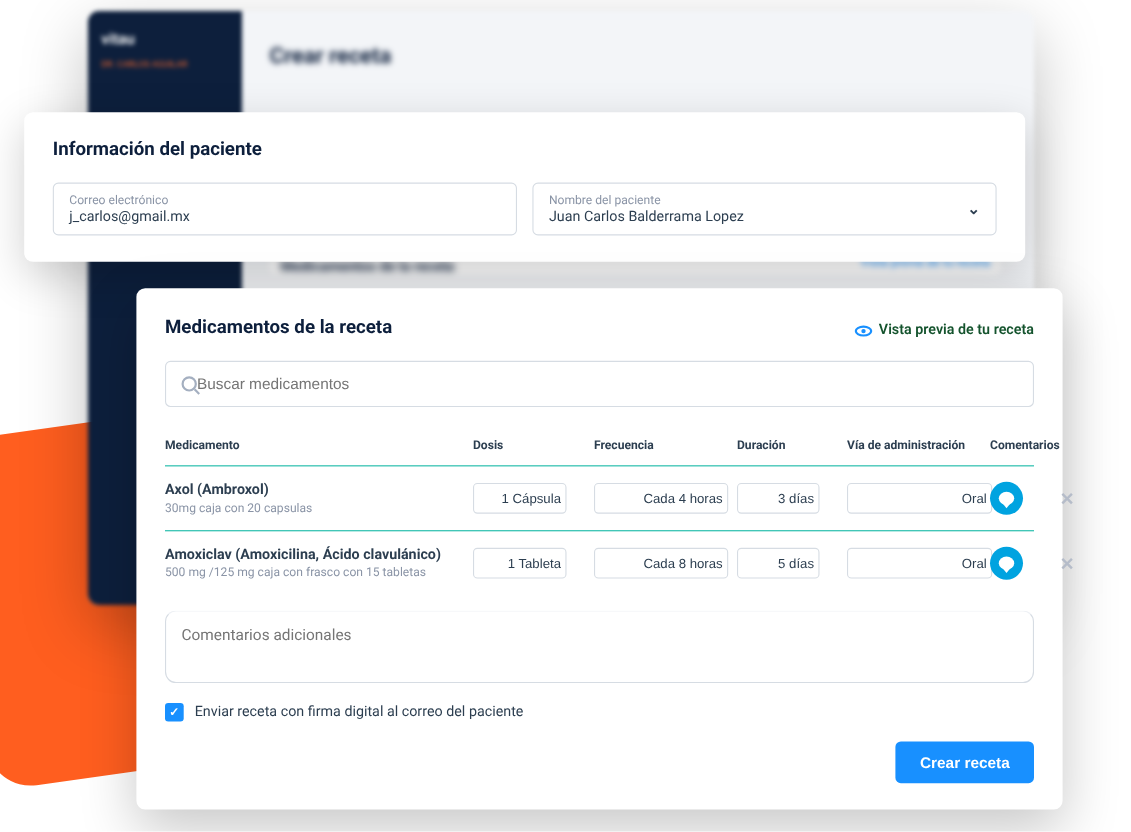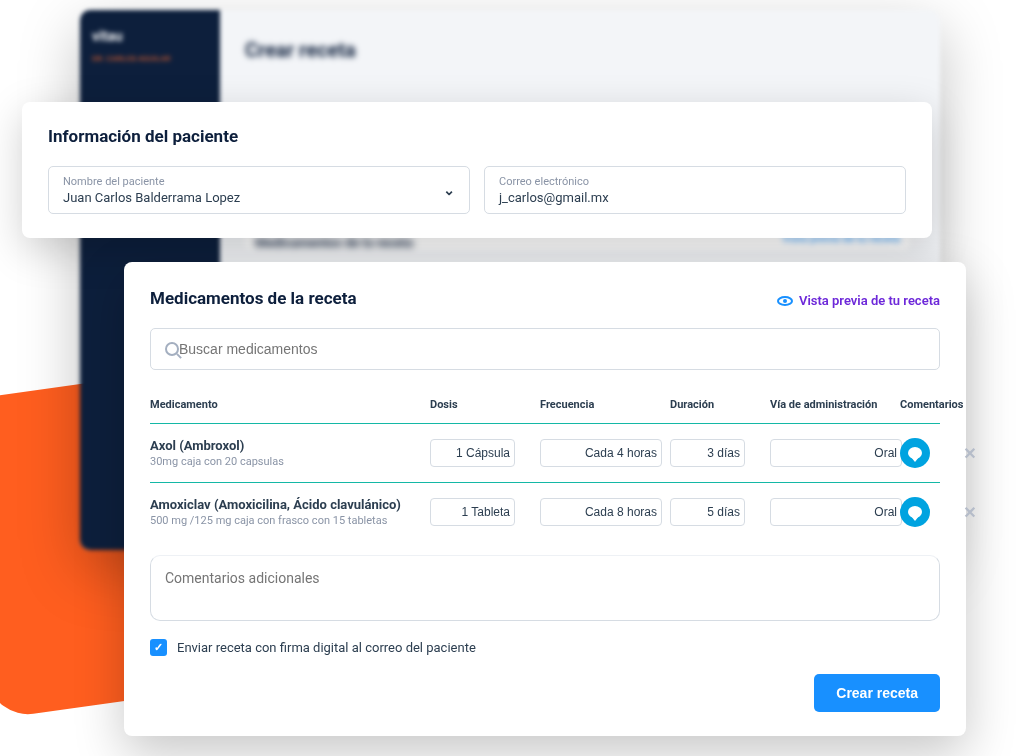--- a/index.html
+++ b/index.html
@@ -165,21 +165,21 @@
     .meds-header {
       display: flex;
       justify-content: space-between;
       align-items: flex-end;
       margin-bottom: 20px;
     }
     .preview-link {
       display: flex;
       align-items: center;
       gap: 6px;
-      color: #6d28d9;
+      color: #14532d;
       font-size: 13px;
       font-weight: 600;
       cursor: pointer;
     }
     .eye-icon {
       width: 16px;
       height: 10px;
       border: 2px solid #1890ff;
       border-radius: 50%;
       position: relative;
@@ -389,27 +389,27 @@
   <div class="bg-section2">
     <div class="bg-section2-text">Medicamentos de la receta</div>
   </div>
   <div class="bg-link">Vista previa de tu receta</div>
 </div>
 
 <div class="patient-card">
   <div class="card-title">Información del paciente</div>
   <div class="patient-fields">
     <div class="field-group">
+      <div class="field-label">Correo electrónico</div>
+      <div class="field-value">j_carlos@gmail.mx</div>
+    </div>
+    <div class="field-group">
       <div class="field-label">Nombre del paciente</div>
       <div class="field-value">Juan Carlos Balderrama Lopez</div>
       <span class="field-chevron">⌄</span>
-    </div>
-    <div class="field-group">
-      <div class="field-label">Correo electrónico</div>
-      <div class="field-value">j_carlos@gmail.mx</div>
     </div>
   </div>
 </div>
 
 <div class="meds-card">
   <div class="meds-header">
     <div class="card-title" style="margin-bottom:0">Medicamentos de la receta</div>
     <div class="preview-link">
       <span class="eye-icon"></span>
       <span>Vista previa de tu receta</span>

